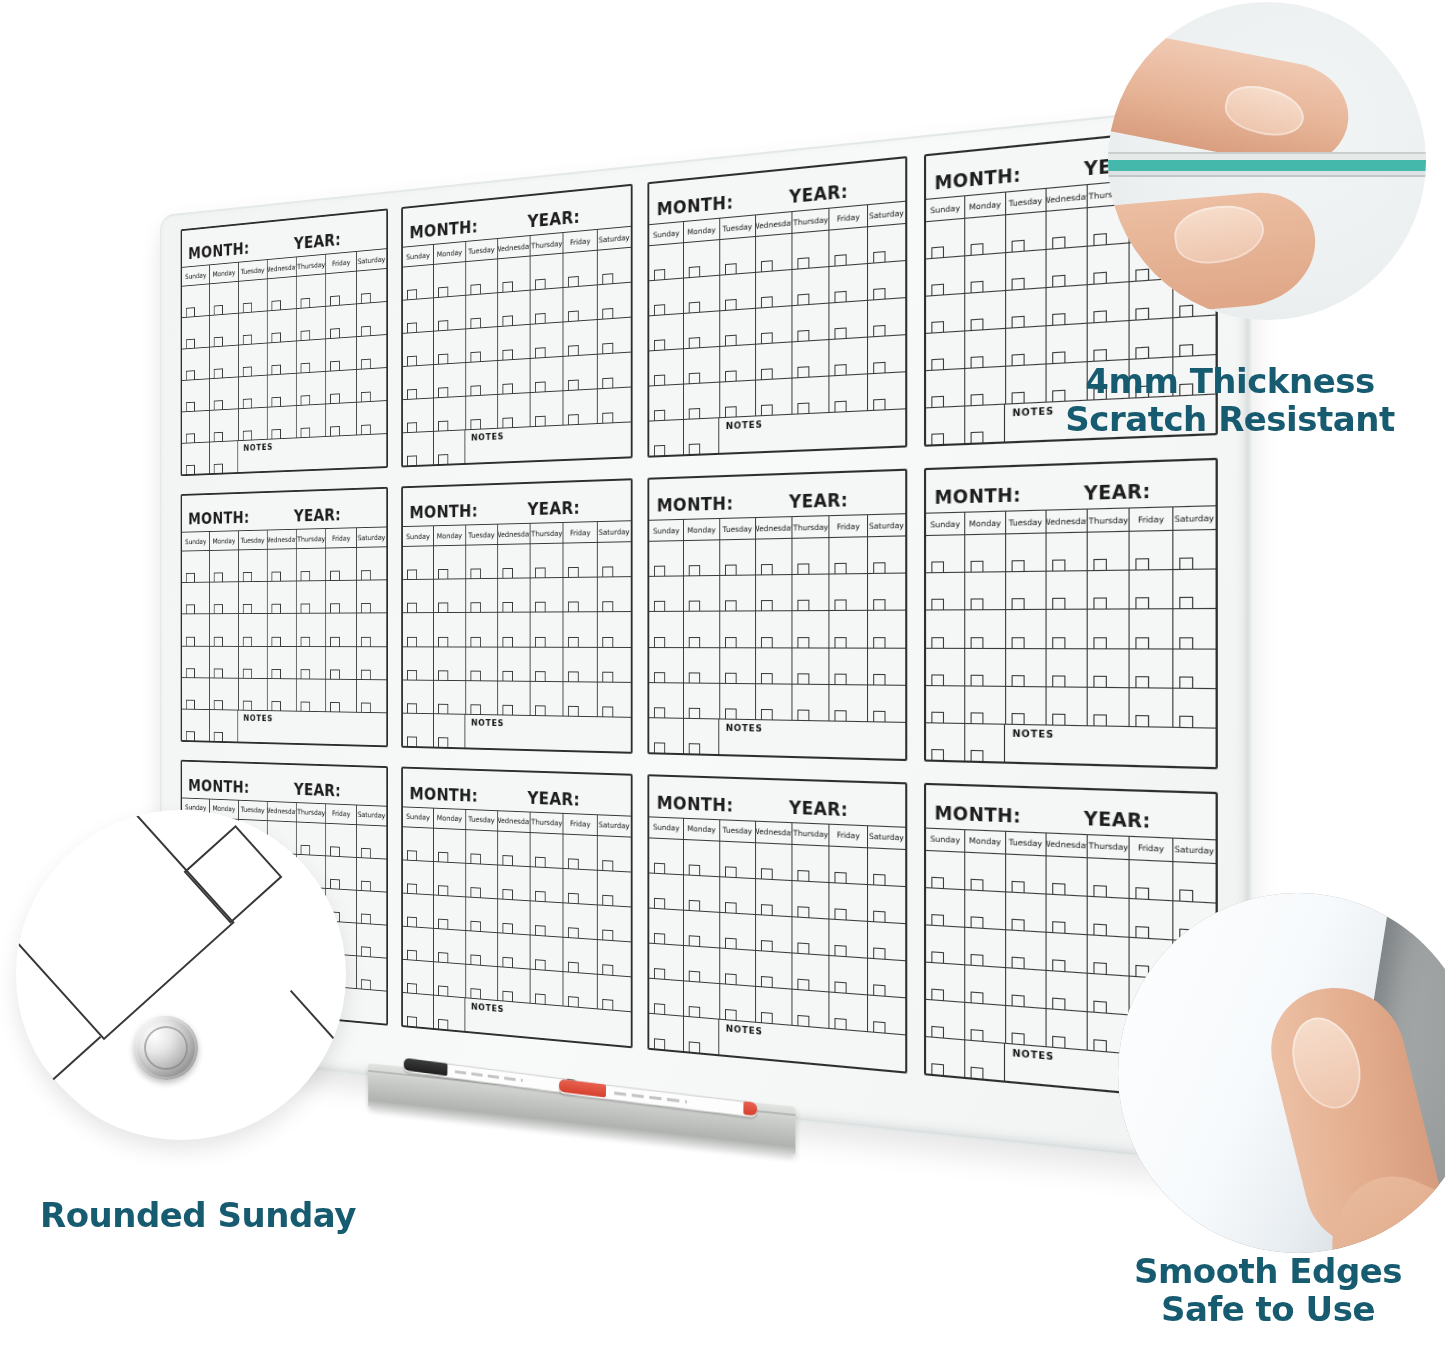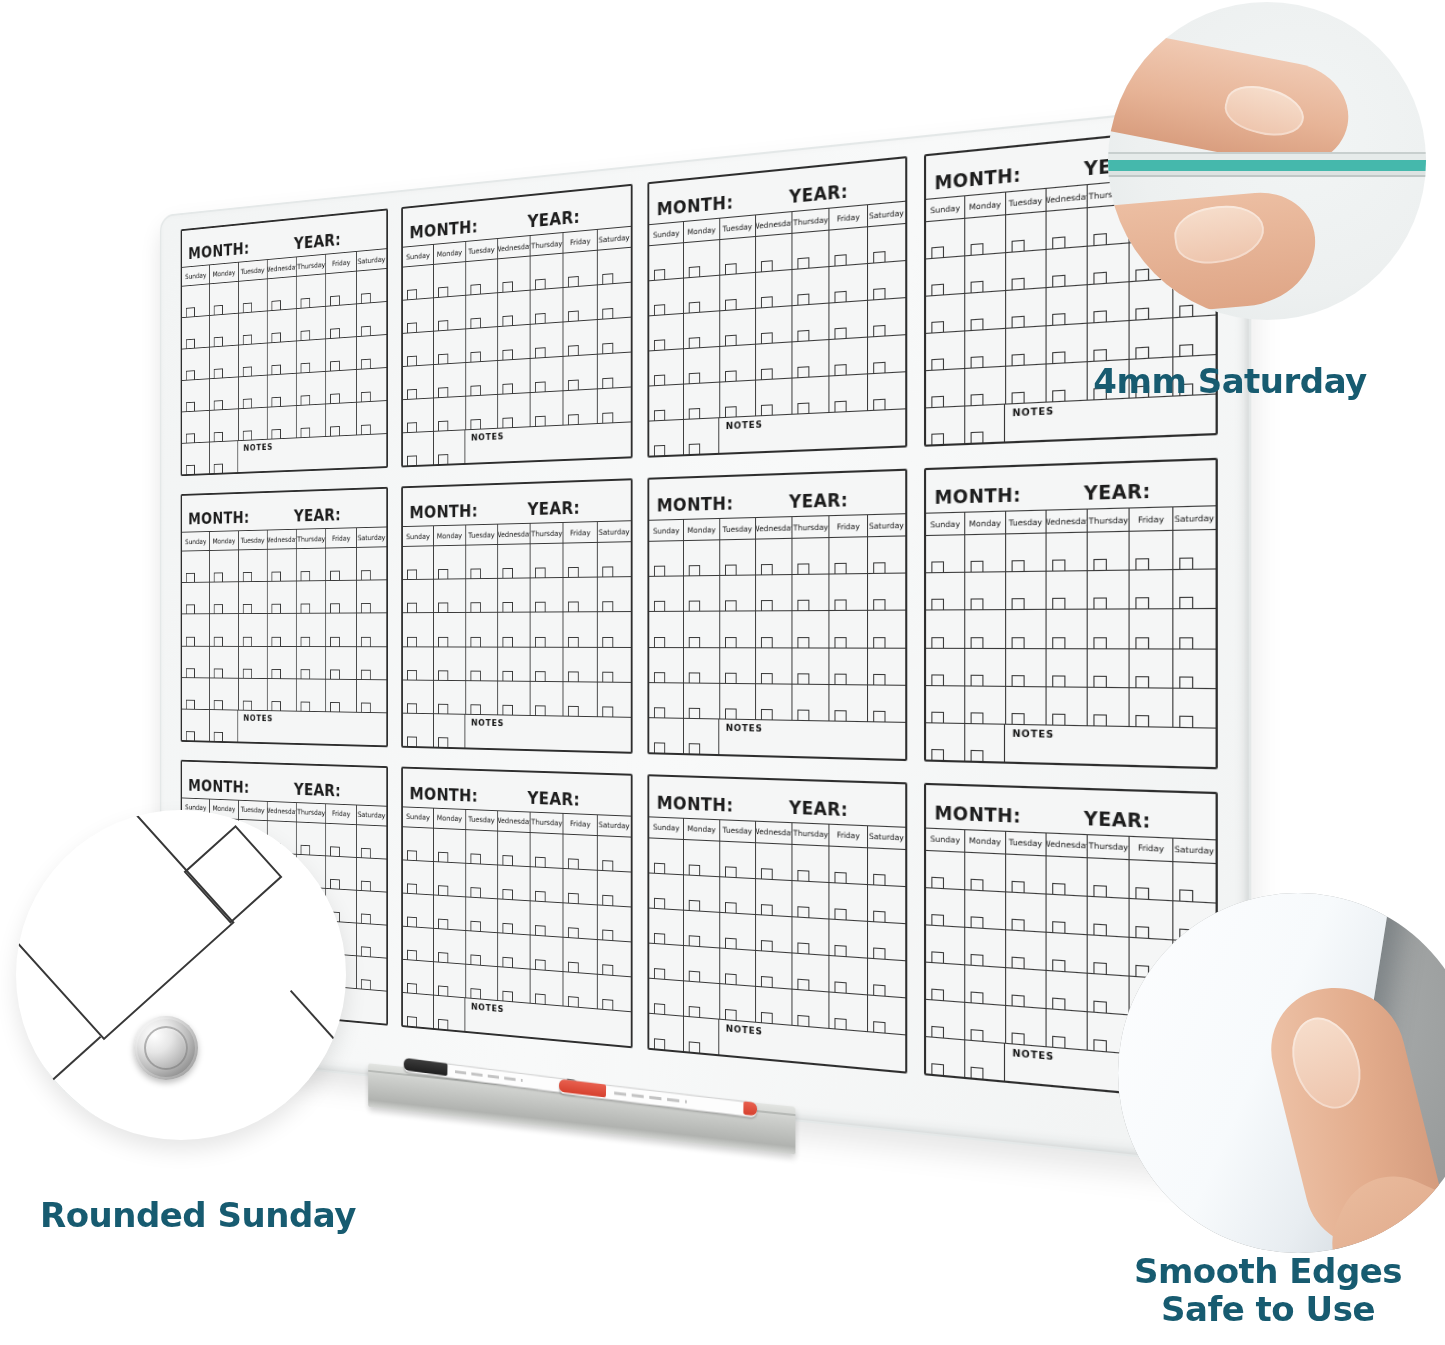--- a/index.html
+++ b/index.html
@@ -1834,21 +1834,22 @@
     <div class="finger f-thumb">
       <span class="nail"></span>
     </div>
     <div class="glassbar">
       <div class="gb-top"></div>
       <div class="gb-teal"></div>
       <div class="gb-bot"></div>
     </div>
   </div>
   <div class="callout co-thickness">
-    <div>4mm Saturday</div>
+    <div>4mm Thickness</div>
+    <div>Scratch Resistant</div>
   </div>
 
   <div class="inset inset-bl">
     <div class="corner-arc"></div>
     <div class="corner-lines">
       <span class="sq-big"></span>
       <span class="sq-small"></span>
       <span class="ln ln1"></span>
 
       <span class="ln ln3"></span>

